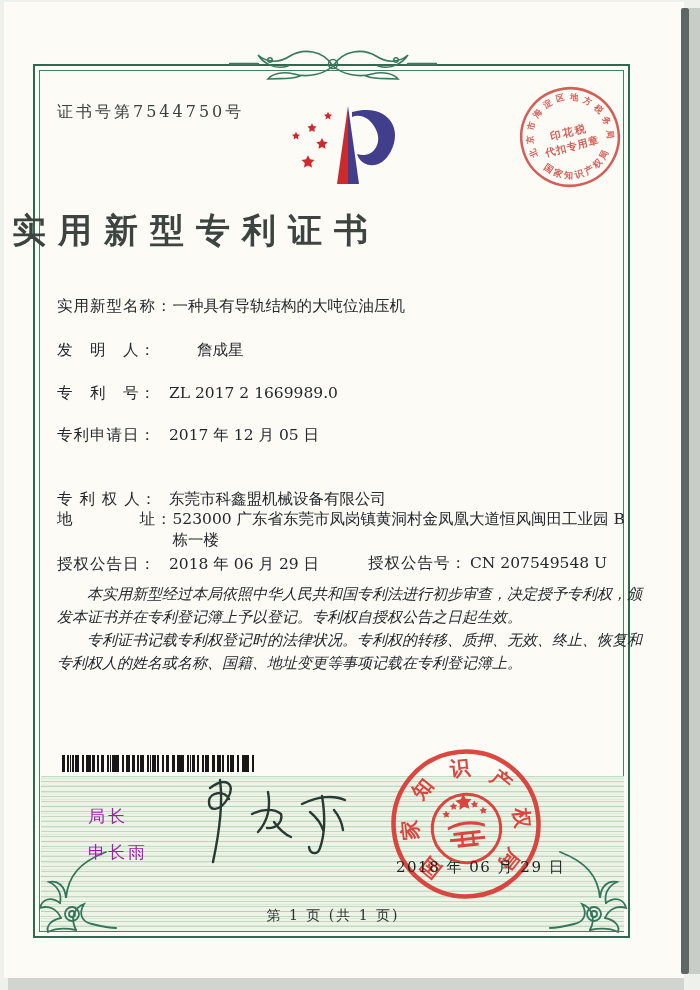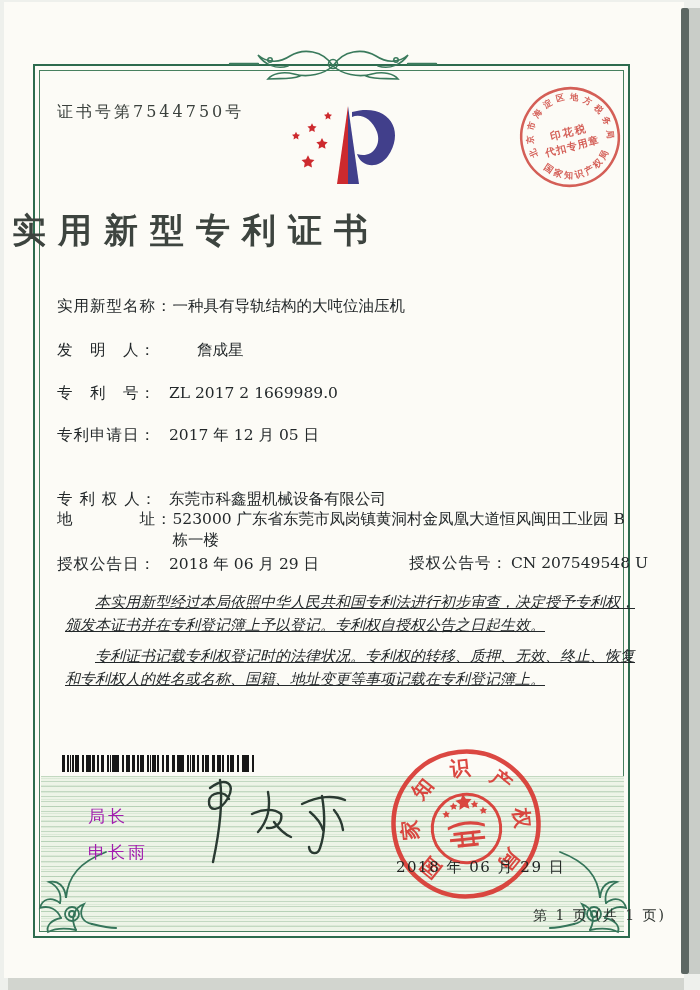--- a/index.html
+++ b/index.html
@@ -31,42 +31,42 @@
   .logo{left:282px;top:100px;width:136px;height:98px;}
   .title{left:0;top:208px;width:666px;text-align:left;font-size:34px;font-weight:600;
          letter-spacing:12px;text-indent:12px;color:#3d443f;}
   
   .row{left:57px;width:585px;display:flex;font-size:15.5px;color:#23282a;line-height:21px;}
   .lbl{flex:0 0 112px;letter-spacing:1px;white-space:nowrap;}
   .val{display:inline-block;max-width:470px;}
   .grantrow{left:368px;width:280px;}
   
   .bodytext{left:57px;top:583px;width:586px;font-size:15px;line-height:23px;color:#23282a;}
-  .bodytext p{margin:8px;text-indent:2em;font-style:italic;text-decoration:underline;}
+  .bodytext p{margin:0;text-indent:2em;font-style:italic;}
   
   .barcode{left:62px;top:755px;width:192px;height:17px;
     background-image:
       repeating-linear-gradient(90deg,#171717 0 2px,transparent 2px 5px),
       repeating-linear-gradient(90deg,#171717 0 1px,transparent 1px 8px),
       repeating-linear-gradient(90deg,#171717 0 3px,transparent 3px 13px);
   }
   
   .director{left:88px;top:798px;font-size:17px;letter-spacing:3px;color:#a21caf;line-height:36px;
             font-family:"DejaVu Sans","Liberation Sans",sans-serif;}
   .sig{left:182px;top:772px;}
   
   .seal-main{left:388px;top:746px;}
   .seal-main text{font-family:"DejaVu Serif","Liberation Serif",serif;font-weight:bold;
                   text-anchor:middle;dominant-baseline:central;}
   .seal-date{left:396px;top:858px;font-size:15px;letter-spacing:1.5px;color:#1f2422;z-index:5;}
   .taxstamp{left:517px;top:84px;transform:rotate(-14deg);}
   .taxstamp text{font-family:"DejaVu Serif","Liberation Serif",serif;font-weight:bold;
                  text-anchor:middle;dominant-baseline:central;}
   
-  .pagefoot{left:0;top:907px;width:666px;text-align:right;font-size:14px;letter-spacing:2px;color:#2c322e;}
+  .pagefoot{left:0;top:907px;width:666px;text-align:center;font-size:14px;letter-spacing:2px;color:#2c322e;}
   .z1{z-index:1}.z2{z-index:2}.z3{z-index:3}.z4{z-index:4}
 </style>
 </head>
 <body>
 
 <div class="abs paper"></div>
 <div class="abs edge-right2"></div>
 <div class="abs edge-right"></div>
 <div class="abs edge-bottom"></div>
 
@@ -176,21 +176,21 @@
   <span class="val">东莞市科鑫盟机械设备有限公司</span>
 </div>
 <div class="abs row z3" style="top:509px;">
   <span class="lbl">地　　　　址：</span>
   <span class="val">523000 广东省东莞市凤岗镇黄洞村金凤凰大道恒风闽田工业园 B 栋一楼</span>
 </div>
 <div class="abs row z3" style="top:554px;">
   <span class="lbl">授权公告日：</span>
   <span class="val">2018 年 06 月 29 日</span>
 </div>
-<div class="abs row grantrow z3" style="top:553px;justify-content:flex-end;">
+<div class="abs row grantrow z3" style="top:553px;">
   <span class="lbl" style="flex-basis:102px;">授权公告号：</span>
   <span class="val">CN 207549548 U</span>
 </div>
 
 <div class="abs bodytext z3">
   <p>本实用新型经过本局依照中华人民共和国专利法进行初步审查，决定授予专利权，颁发本证书并在专利登记簿上予以登记。专利权自授权公告之日起生效。</p>
   <p>专利证书记载专利权登记时的法律状况。专利权的转移、质押、无效、终止、恢复和专利权人的姓名或名称、国籍、地址变更等事项记载在专利登记簿上。</p>
 </div>
 
 <div class="abs barcode z3"></div>

